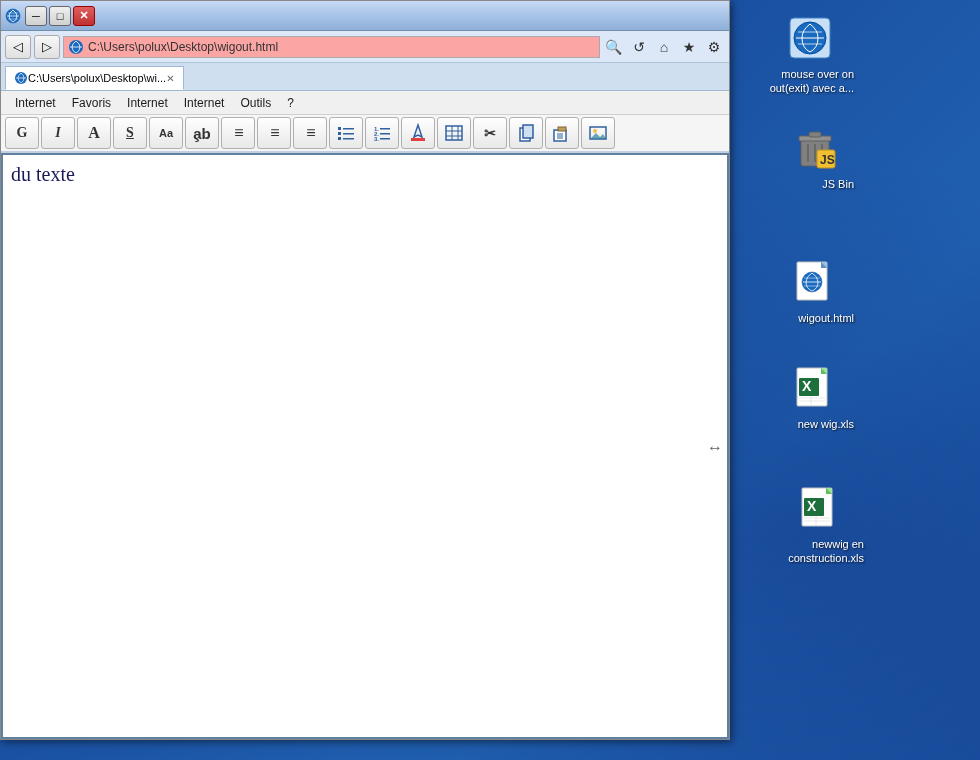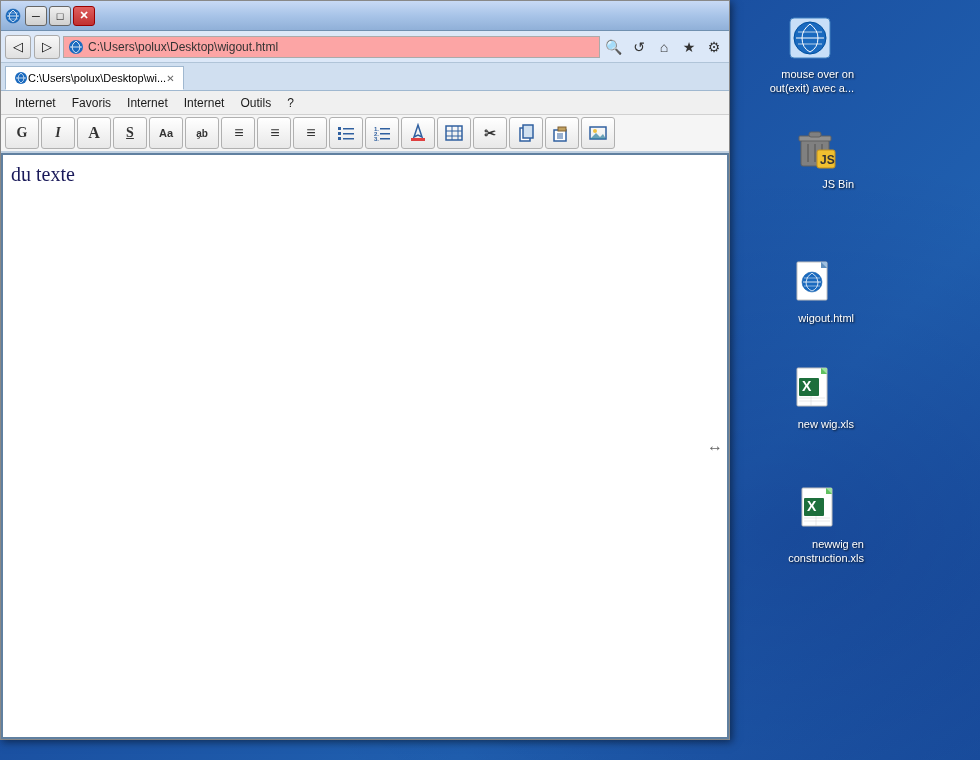--- a/index.html
+++ b/index.html
@@ -327,21 +327,21 @@
     <span class="menu-item">Outils</span>
     <span class="menu-item">?</span>
   </div>
 
   <div class="toolbar">
     <div class="tool-btn" style="font-weight:900;font-style:normal;font-family:serif;">G</div>
     <div class="tool-btn" style="font-style:italic;font-family:serif;">I</div>
     <div class="tool-btn" style="font-family:serif;font-size:16px;">A</div>
     <div class="tool-btn" style="text-decoration:underline;font-family:serif;">S</div>
     <div class="tool-btn" style="font-size:11px;">Aa</div>
-    <div class="tool-btn" style="font-size:10px;">a̧b</div>
+    <div class="tool-btn" style="font-size:15px;">a̧b</div>
     <div class="tool-btn" style="font-size:16px;letter-spacing:-2px;">≡</div>
     <div class="tool-btn" style="font-size:16px;letter-spacing:-2px;">≡</div>
     <div class="tool-btn" style="font-size:16px;letter-spacing:-2px;">≡</div>
     <div class="tool-btn">
       <svg width="20" height="20" viewBox="0 0 20 20">
         <rect x="2" y="4" width="3" height="3" fill="#3060a0"></rect>
         <rect x="7" y="5" width="11" height="1.5" fill="#3060a0"></rect>
         <rect x="2" y="9" width="3" height="3" fill="#3060a0"></rect>
         <rect x="7" y="10" width="11" height="1.5" fill="#3060a0"></rect>
         <rect x="2" y="14" width="3" height="3" fill="#3060a0"></rect>

